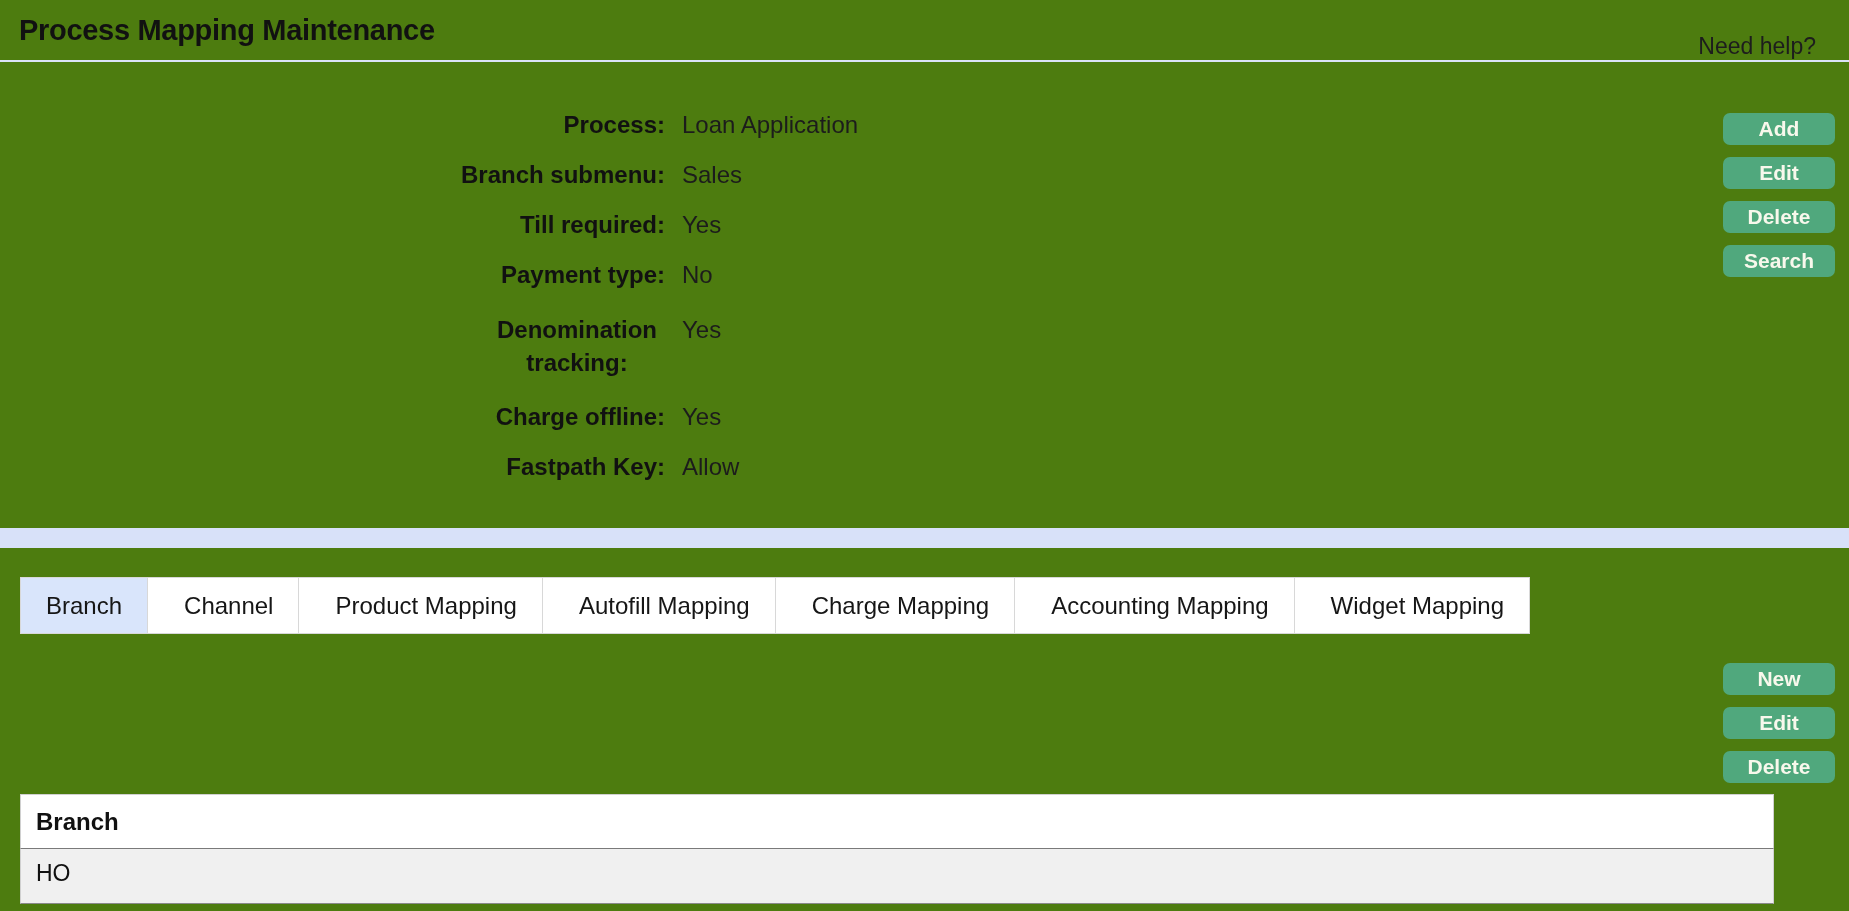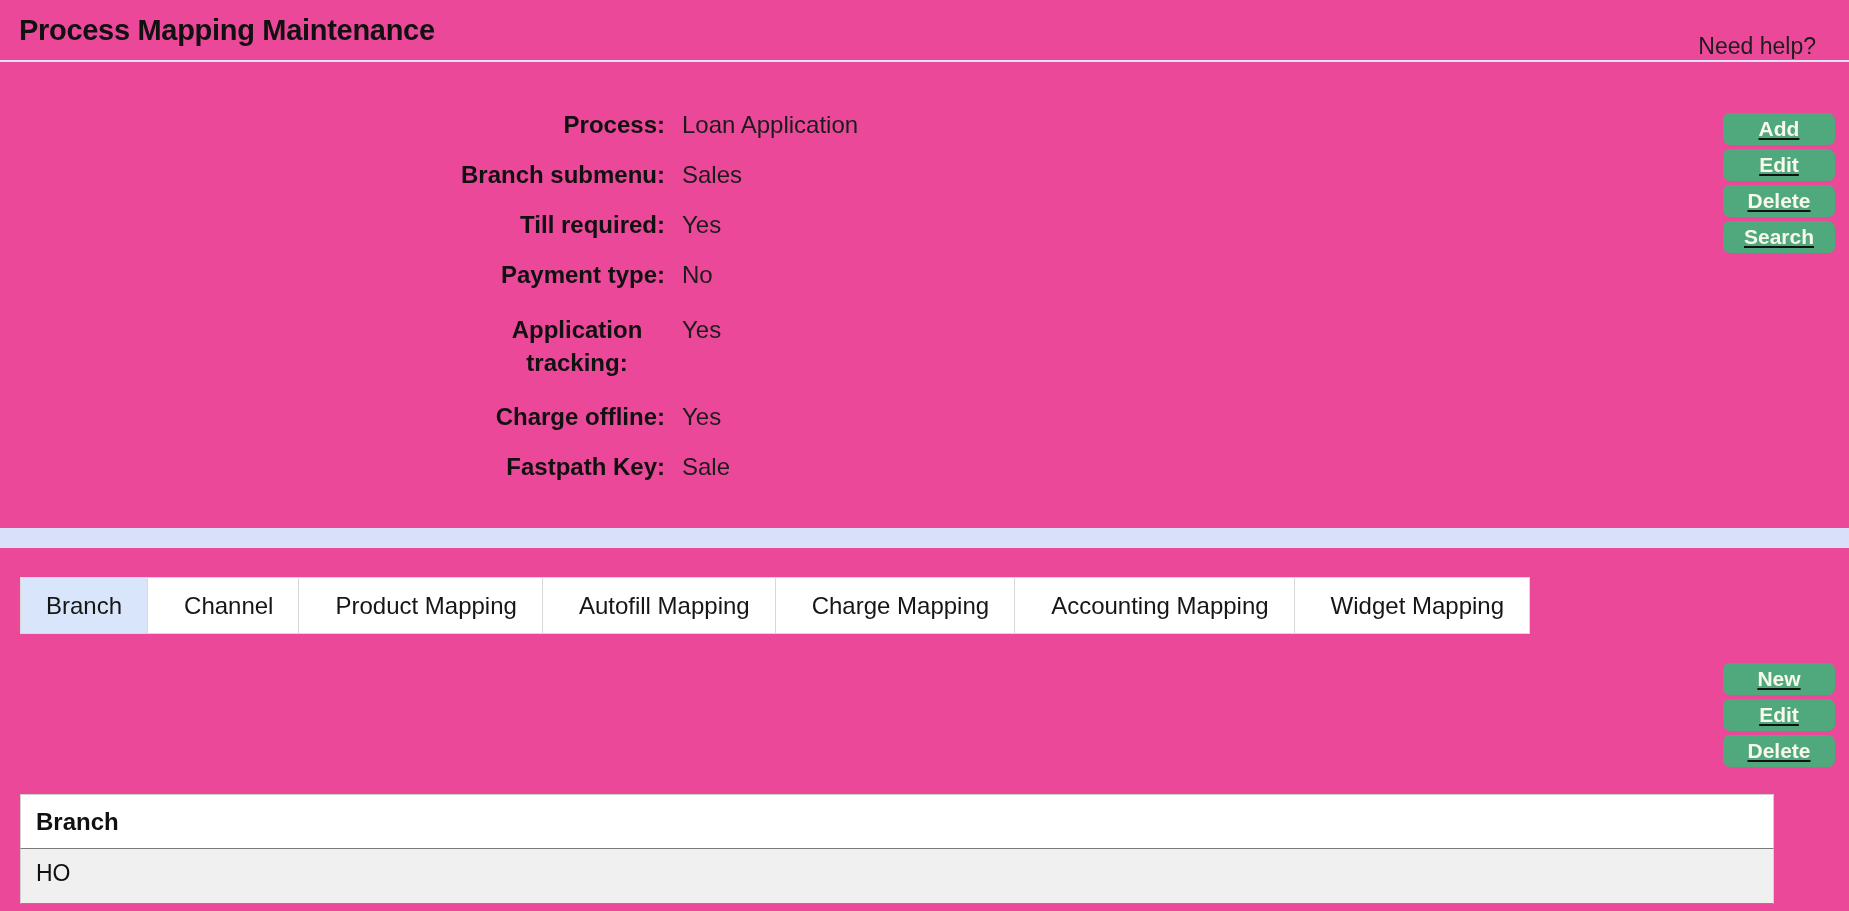--- a/index.html
+++ b/index.html
@@ -14,21 +14,21 @@
     --text-dark: #111111;
   }
   * { margin: 0; padding: 0; box-sizing: border-box; }
   html, body { background: #ffffff; }
   body { font-family: "Liberation Sans", sans-serif; color: var(--text-dark); }
 
   .page {
     position: relative;
     width: 1849px;
     height: 911px;
-    background: #ec4899;
+    background: #4d7c0f;
     overflow: hidden;
   }
 
   
   .app-header {
     position: absolute;
     top: 0; left: 0; right: 0;
     height: 62px;
     border-bottom: 2px solid var(--header-underline);
     display: flex;
@@ -81,22 +81,21 @@
     width: 176px;
     text-align: center;
   }
 
   
   .btn-col {
     position: absolute;
     right: 14px;
     display: flex;
     flex-direction: column;
-    gap: 4px;
-    text-decoration: underline;
+    gap: 12px;
   }
   .btn-col.top { top: 113px; }
   .btn-col.bottom { top: 663px; }
   .btn {
     width: 112px;
     height: 32px;
     border: none;
     border-radius: 7px;
     background: var(--button-green);
     color: var(--button-text);
@@ -188,30 +187,30 @@
     </div>
     <div class="field-row">
       <div class="field-label"><span>Till required:</span></div>
       <div class="field-value">Yes</div>
     </div>
     <div class="field-row">
       <div class="field-label"><span>Payment type:</span></div>
       <div class="field-value">No</div>
     </div>
     <div class="field-row wrap">
-      <div class="field-label"><span>Application tracking:</span></div>
+      <div class="field-label"><span>Denomination tracking:</span></div>
       <div class="field-value">Yes</div>
     </div>
     <div class="field-row">
       <div class="field-label"><span>Charge offline:</span></div>
       <div class="field-value">Yes</div>
     </div>
     <div class="field-row">
       <div class="field-label"><span>Fastpath Key:</span></div>
-      <div class="field-value">Sale</div>
+      <div class="field-value">Allow</div>
     </div>
   </section>
 
   <div class="btn-col top">
     <button class="btn">Add</button>
     <button class="btn">Edit</button>
     <button class="btn">Delete</button>
     <button class="btn">Search</button>
   </div>
 

